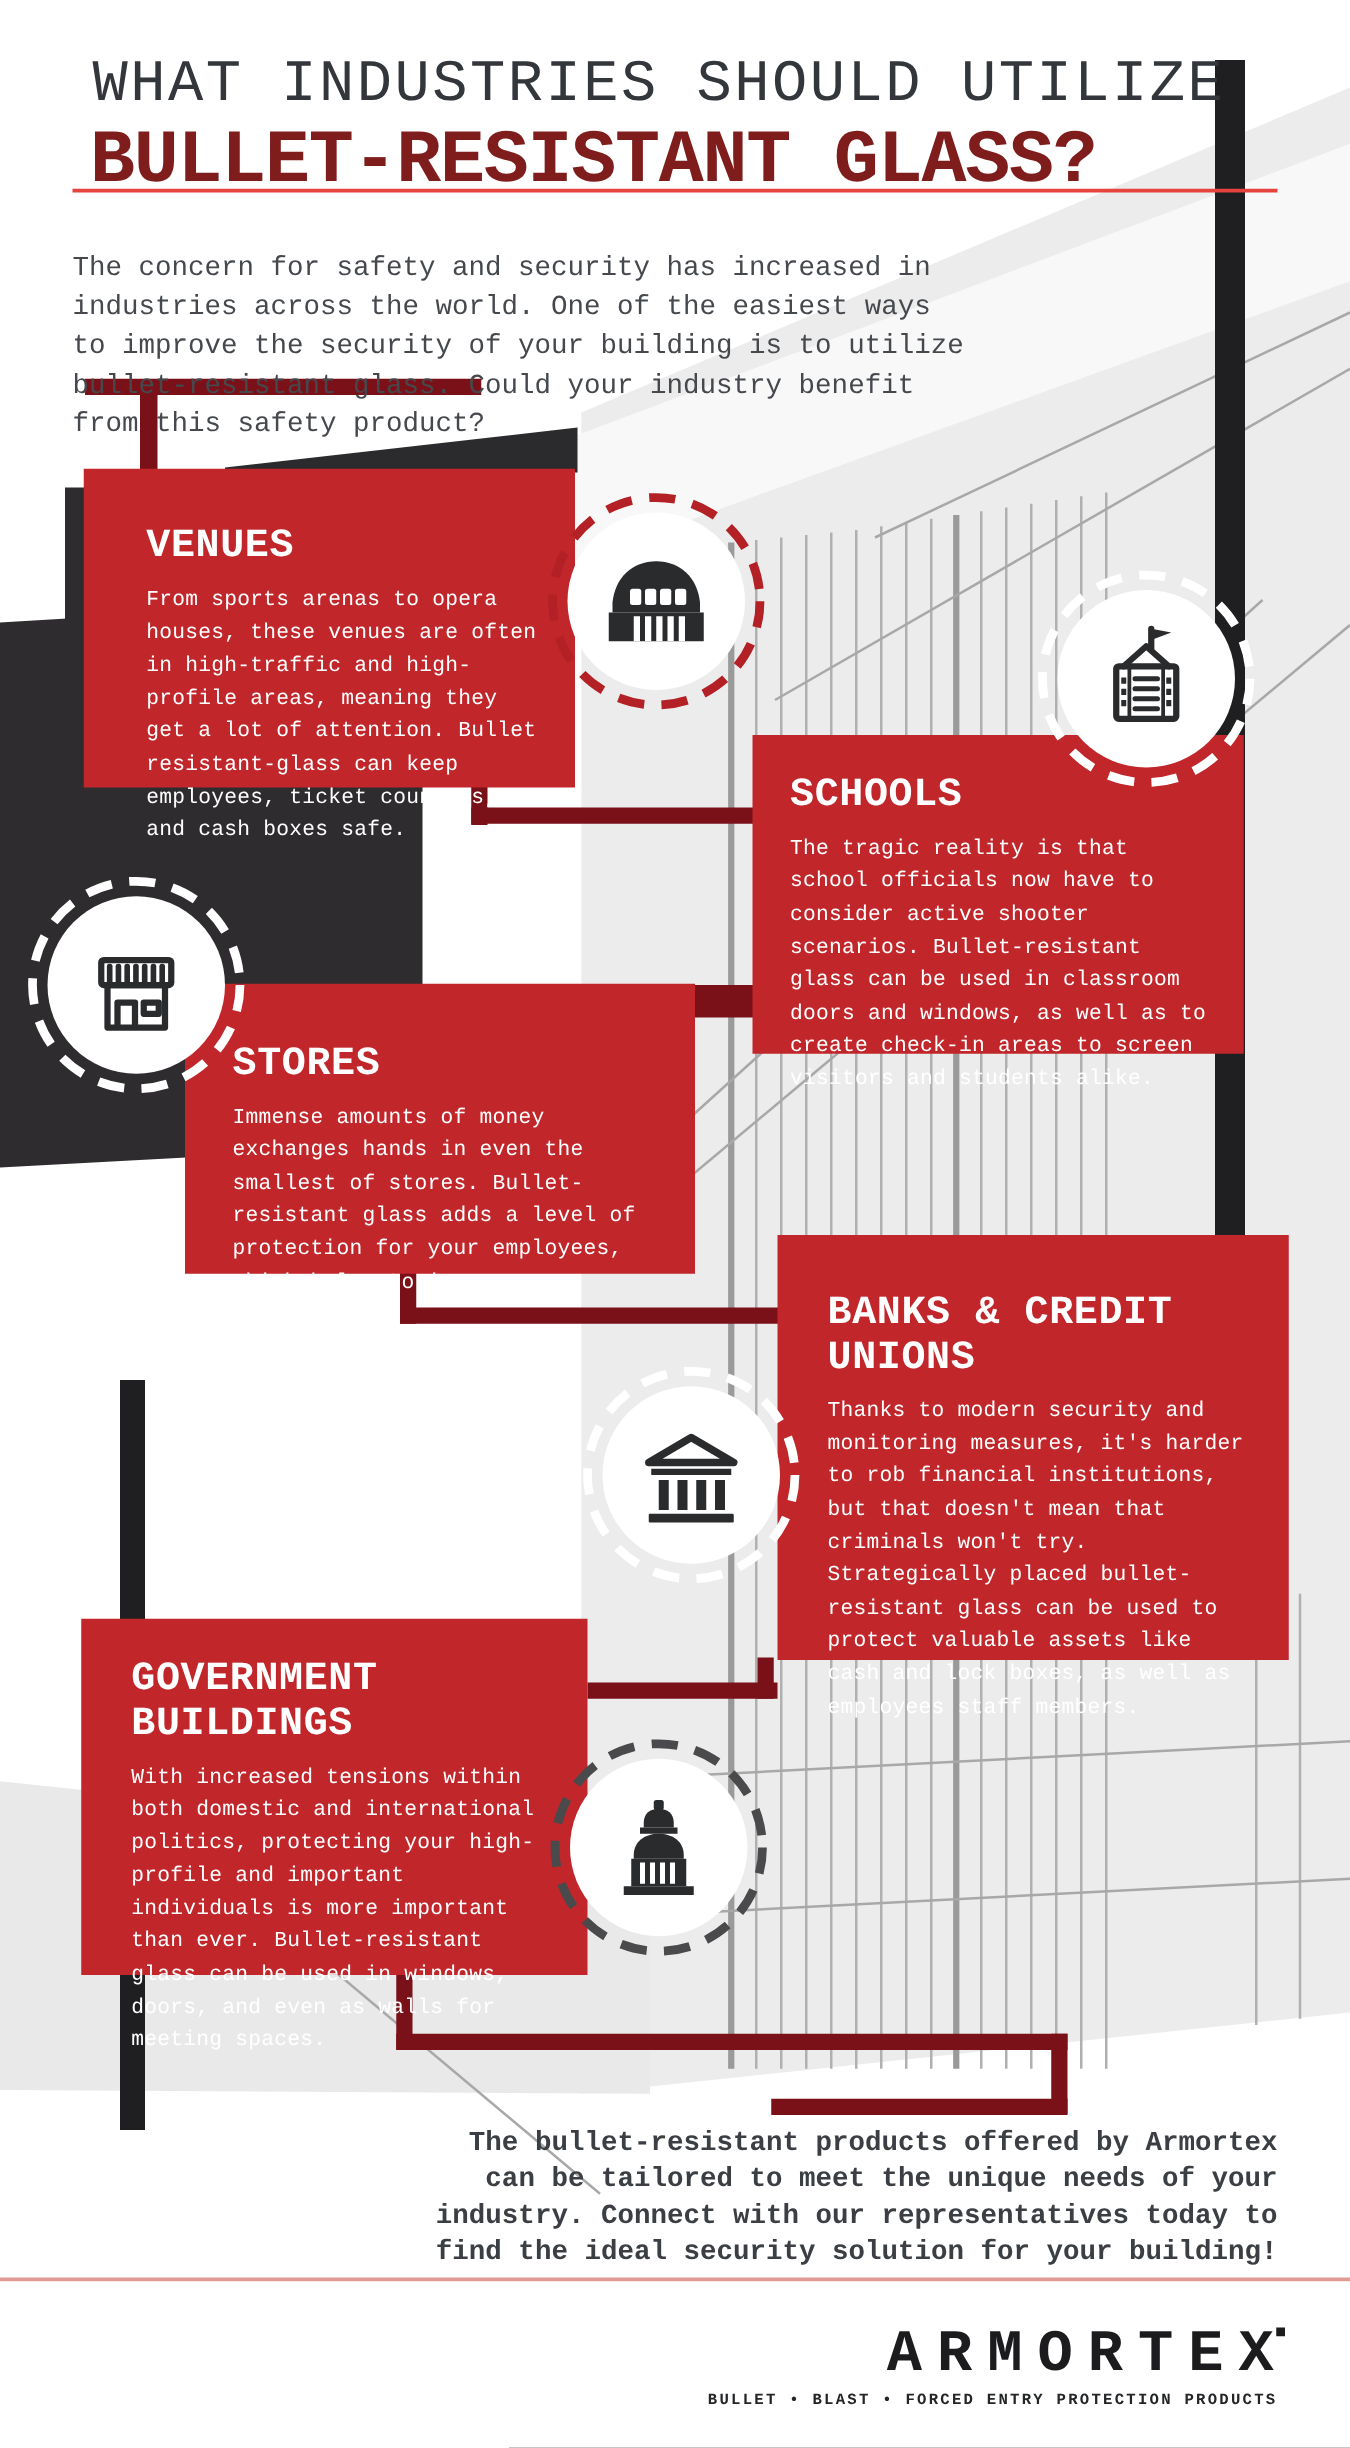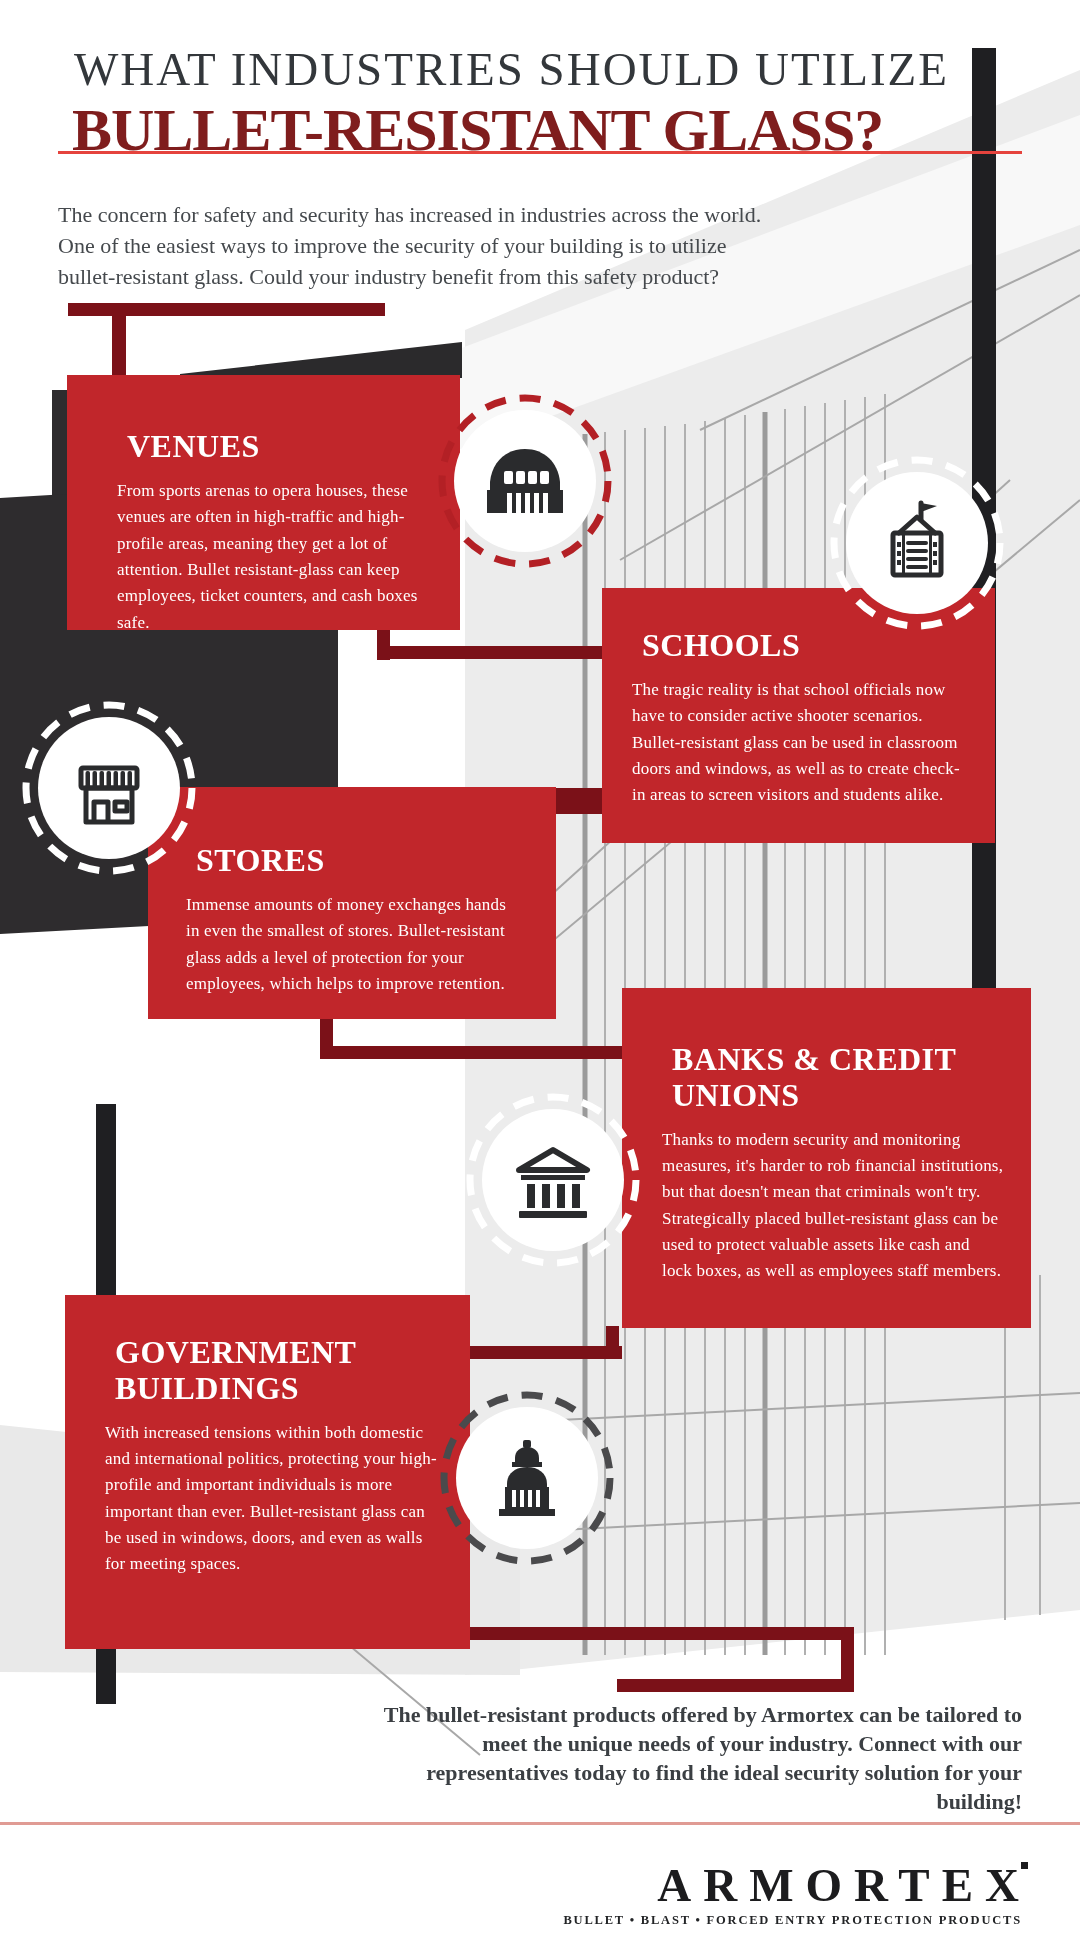--- a/index.html
+++ b/index.html
@@ -1,45 +1,45 @@
 <!DOCTYPE html>
 <html><head>
 <meta charset="utf-8">
 <style>
   html,body{margin:0;padding:0;background:#9c9c9c;}
   .canvas{
     position:relative;width:1080px;height:1958px;margin:0 auto;
     background:#ffffff;overflow:hidden;
-    font-family:Liberation Serif, serif;
+    font-family:Liberation Mono, monospace;
   }
   svg.bg{position:absolute;left:0;top:0;z-index:1;}
   .blackbar{position:absolute;background:#1f1f22;z-index:2;}
   .conn{position:absolute;background:#7b1118;z-index:3;}
   
   .kicker{position:absolute;left:74px;top:42px;font-size:47px;font-weight:300;
     letter-spacing:2px;color:#33373b;z-index:6;white-space:nowrap;}
   .headline{position:absolute;left:72px;top:96px;font-size:60px;font-weight:800;
     letter-spacing:-1px;color:#7f1d1d;z-index:6;white-space:nowrap;}
   .rule-top{position:absolute;left:58px;top:151px;width:964px;height:3px;background:#e5433d;z-index:6;}
   .intro{position:absolute;left:58px;top:167px;width:724px;font-size:22px;line-height:1.42;
     color:#45494d;z-index:6;margin-top:32px;}
   
   .card{position:absolute;background:#c1262b;color:#ffffff;z-index:4;box-sizing:border-box;}
-  .card h2{margin:10px;font-size:32px;font-weight:800;letter-spacing:.5px;line-height:1.12;}
+  .card h2{margin:0;font-size:32px;font-weight:800;letter-spacing:.5px;line-height:1.12;}
   .card p{margin:13px 0 0 0;font-size:17px;line-height:1.55;letter-spacing:.2px;}
   #card-venues{left:67px;top:375px;width:393px;height:255px;padding:44px 22px 0 50px;}
   #card-venues p{width:322px;}
   #card-schools{left:602px;top:588px;width:393px;height:255px;padding:30px 18px 0 30px;}
   #card-schools p{width:338px;}
   #card-stores{left:148px;top:787px;width:408px;height:232px;padding:46px 20px 0 38px;}
   #card-stores p{width:330px;}
   #card-banks{left:622px;top:988px;width:409px;height:340px;padding:44px 20px 0 40px;}
   #card-banks h2{width:312px;}
   #card-banks p{width:342px;}
-  #card-government{left:65px;top:1295px;width:405px;height:354px;padding:30px 20px 0 40px;}
+  #card-government{left:65px;top:1295px;width:405px;height:285px;padding:30px 20px 0 40px;}
   #card-government h2{width:330px;}
   #card-government p{width:332px;}
   
   .badge{position:absolute;width:180px;height:180px;z-index:5;}
   .badge .icon{position:absolute;left:42px;top:42px;width:96px;height:96px;}
   
   .closing{position:absolute;right:58px;top:1700px;width:680px;text-align:right;
     font-size:22px;font-weight:bold;line-height:1.32;color:#3b3f43;z-index:6;}
   .rule-bottom{position:absolute;left:0;top:1822px;width:1080px;height:3px;background:#e09b94;z-index:6;}
   .brand{position:absolute;right:52px;top:1858px;z-index:6;white-space:nowrap;text-align:left;}

